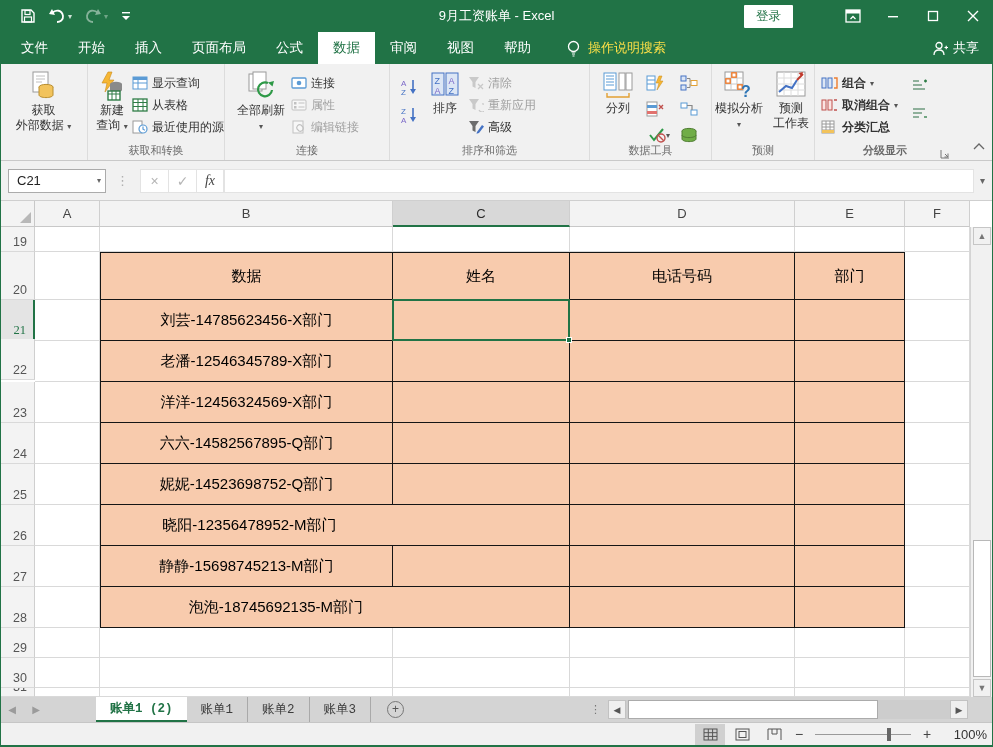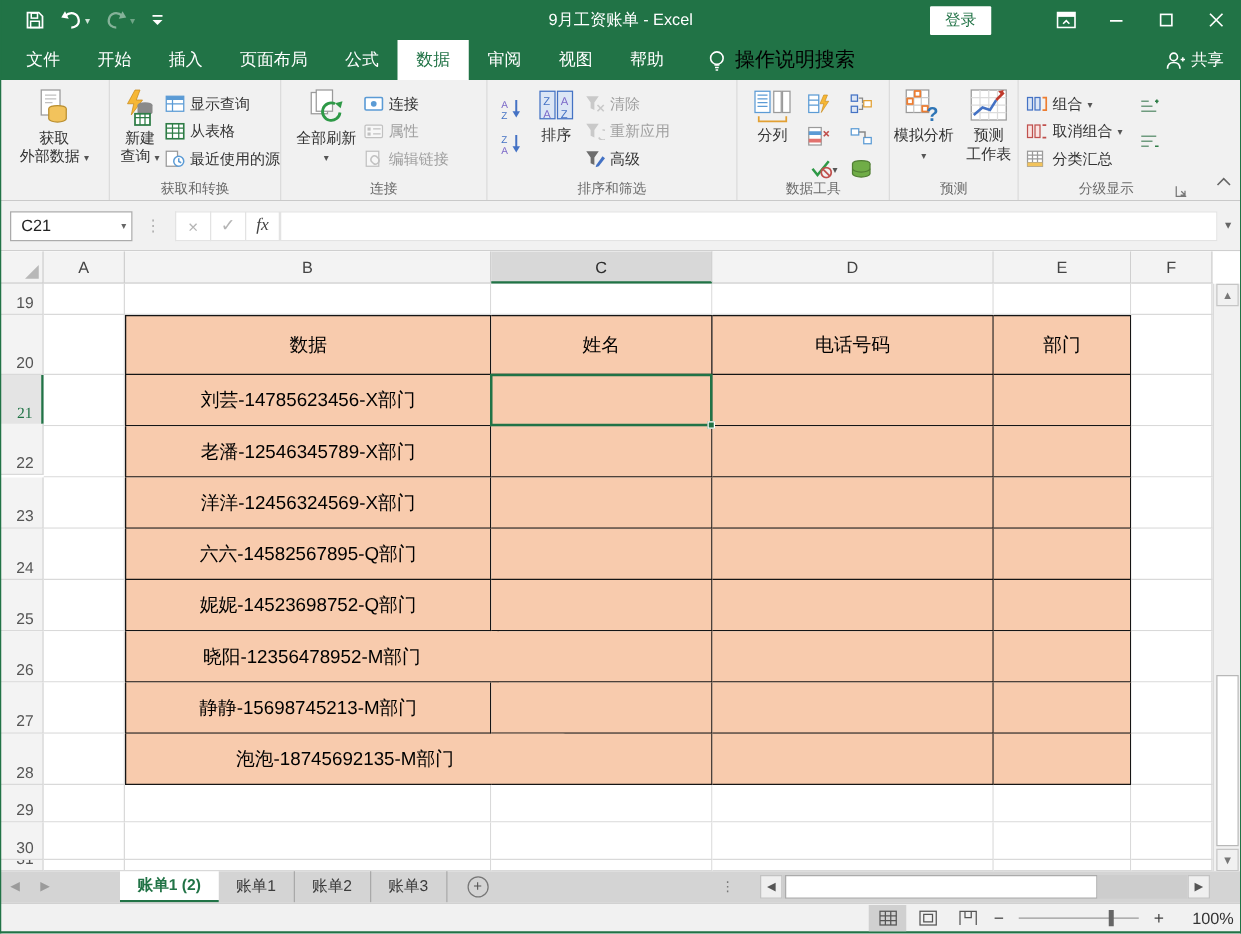--- a/index.html
+++ b/index.html
@@ -18,21 +18,21 @@
   .signin { background:#fff; color:#217346; font-size:12.5px; padding:3px 12px; border:none; border-radius:1px; margin-right:40px; }
   .winbtn { width:40px; height:32px; display:flex; align-items:center; justify-content:center; }
   .dim { opacity:.45; }
   .ddw { color:#cfe3d7; font-size:8px; margin-left:2px; }
 
   
   .menubar { position:absolute; left:0; top:32px; width:993px; height:32px; background:#217346; display:flex; align-items:stretch; }
   .mtabs { display:flex; margin-left:6px; }
   .mtab { color:#fff; font-size:13.5px; padding:0 15px; display:flex; align-items:center; cursor:default; }
   .mtab.active { background:#fff; color:#217346; }
-  .tellme { display:flex; align-items:center; color:#000000; font-size:16px; margin-left:20px; gap:7px; }
+  .tellme { display:flex; align-items:center; color:#fde047; font-size:13px; margin-left:20px; gap:7px; }
   .share { position:absolute; right:14px; top:0; height:32px; display:flex; align-items:center; color:#fff; font-size:13px; gap:5px; }
 
   
   .ribbon { position:absolute; left:0; top:64px; width:993px; height:97px; background:#f1f1f1; border-bottom:1px solid #c9c9c9; display:flex; }
   .rgroup { position:relative; height:100%; border-right:1px solid #dcdcdc; display:flex; align-items:flex-start; padding-top:4px; }
   .glabel { position:absolute; bottom:2px; left:0; right:0; text-align:center; font-size:11px; color:#6a6a6a; }
   .rlarge { display:flex; flex-direction:column; align-items:center; justify-content:flex-start; background:none; border:none; font-family:inherit; padding-top:3px; height:74px; cursor:default; }
   .rlarge .txt { font-size:12px; color:#333; line-height:15px; text-align:center; margin-top:2px; }
   .rsm { display:flex; align-items:center; gap:4px; font-size:12px; color:#333; height:22px; white-space:nowrap; cursor:default; }
   .rsm.dis { color:#a0a0a0; }
@@ -68,21 +68,21 @@
   .active-cell { position:absolute; border:2px solid #217346; background:transparent; z-index:5; }
   .fillhandle { position:absolute; right:-4px; bottom:-4px; width:6px; height:6px; background:#217346; border:1px solid #fff; }
   .vscroll { position:absolute; right:0; top:26px; width:23px; bottom:0; background:#f1f1f1; border-left:1px solid #d4d4d4; }
   .varrow { position:absolute; left:2px; width:18px; height:18px; background:#f1f1f1; border:1px solid #c6c6c6; color:#777; font-size:9px; display:flex; align-items:center; justify-content:center; }
   .vthumb { position:absolute; left:2px; width:18px; background:#fff; border:1px solid #b8b8b8; }
 
   
   .sheetbar { position:absolute; left:0; top:697px; width:993px; height:25px; background:#d4d4d4; display:flex; align-items:stretch; font-size:12.5px; }
   .navarr { width:24px; display:flex; align-items:center; justify-content:center; color:#9b9b9b; font-size:10px; }
   .stabs { display:flex; margin-left:48px; }
-  .stab { display:flex; align-items:center; padding:0 14px; color:#3c3c3c; border-right:1px solid #a9a9a9; cursor:default; }
+  .stab { display:flex; align-items:center; padding:0 14px; color:#3c3c3c; border-right:1px solid #a9a9a9; cursor:default;font-family:Liberation Mono, monospace; }
   .stab.active { background:#fff; color:#217346; font-weight:bold; border-bottom:2px solid #217346; border-right:none; }
   .addsheet { width:17px; height:17px; border:1px solid #777; border-radius:50%; color:#555; font-size:12px; line-height:15px; text-align:center; align-self:center; margin-left:16px; }
   .splitdots { align-self:center; color:#777; font-size:11px; margin-left:186px; }
   .hscroll { position:absolute; right:25px; top:3px; width:360px; height:19px; background:#d4d4d4; display:flex; align-items:center; }
   .harrow { width:18px; height:19px; background:#efefef; border:1px solid #c2c2c2; color:#555; font-size:9px; display:flex; align-items:center; justify-content:center; }
   .htrack { position:relative; flex:1; height:19px; background:#cdcdcd; }
   .hthumb { position:absolute; left:2px; top:0; width:250px; height:19px; background:#fff; border:1px solid #ababab; }
 
   
   .statusbar { position:absolute; left:0; top:722px; width:993px; height:25px; background:#f1f1f1; border-top:1px solid #c6c6c6; border-bottom:2px solid #217346; display:flex; align-items:center; }
@@ -416,21 +416,21 @@
             <path d="M1 7h28M1 13h28M1 19h28M8 1v24M15 1v24M22 1v24" stroke="#dcdcdc"></path>
             <path d="M3 21 L10 15 L16 17 L21 9" fill="none" stroke="#4472C4" stroke-width="2"></path>
             <path d="M21 9 L27 3" fill="none" stroke="#c0392b" stroke-width="2"></path>
             <path d="M27 1 l-4.5 1 3 3.2 Z" fill="#c0392b"></path>
           </svg>
         <span class="txt"><span>预测</span><br><span>工作表</span></span>
       </div>
       <div class="glabel">预测</div>
     </div>
 
-    <div class="rgroup" style="width:140px; padding-left:6px; border-right:none;">
+    <div class="rgroup" style="width:140px; padding-left:6px; border-right:none;font-weight:bold;">
       <div class="smcol">
         <div class="rsm">
           <svg width="17" height="14" viewBox="0 0 17 14">
               <rect x="1" y="2" width="4" height="10" fill="#dce6f5" stroke="#4472C4"></rect>
               <rect x="7" y="2" width="4" height="10" fill="#dce6f5" stroke="#4472C4"></rect>
               <path d="M13 2 h3 v10 h-3" fill="none" stroke="#ed7d31" stroke-width="1.4"></path>
             </svg>
           <span>组合</span>
             <span class="dd">▾</span>
         </div>

